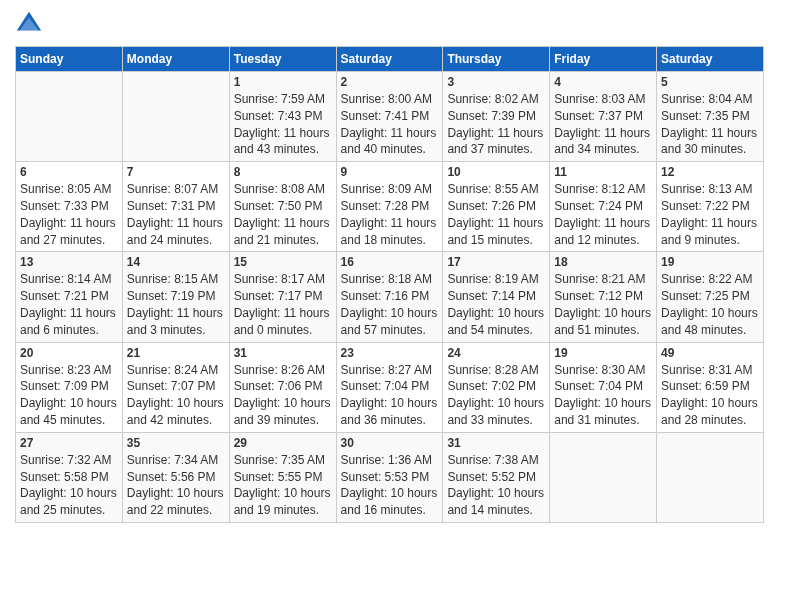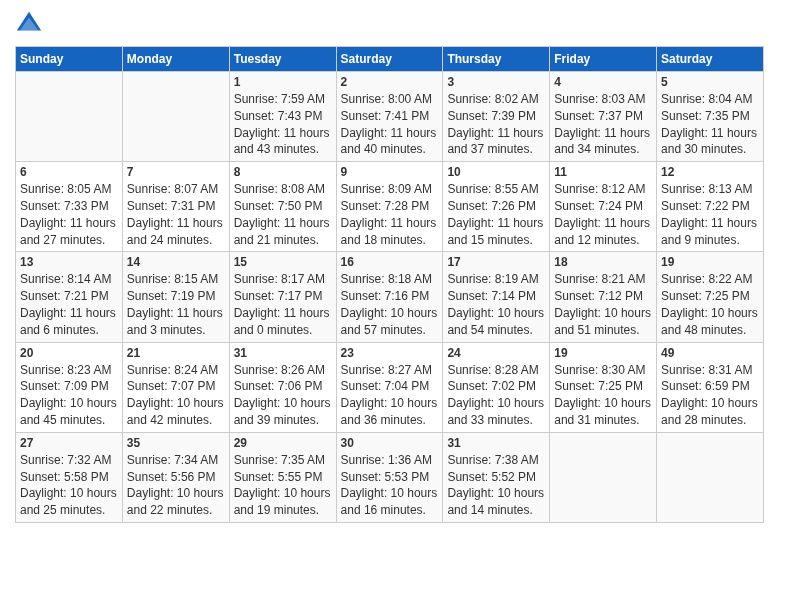--- a/index.html
+++ b/index.html
@@ -276,21 +276,21 @@
           </td>
           <td>
             <span class="day-number">24</span>
             <div class="cell-info">Sunrise: 8:28 AM
 Sunset: 7:02 PM
 Daylight: 10 hours and 33 minutes.</div>
           </td>
           <td>
             <span class="day-number">19</span>
             <div class="cell-info">Sunrise: 8:30 AM
-Sunset: 7:25 PM
+Sunset: 7:04 PM
 Daylight: 10 hours and 31 minutes.</div>
           </td>
           <td>
             <span class="day-number">49</span>
             <div class="cell-info">Sunrise: 8:31 AM
 Sunset: 6:59 PM
 Daylight: 10 hours and 28 minutes.</div>
           </td>
         </tr>
         <tr>

